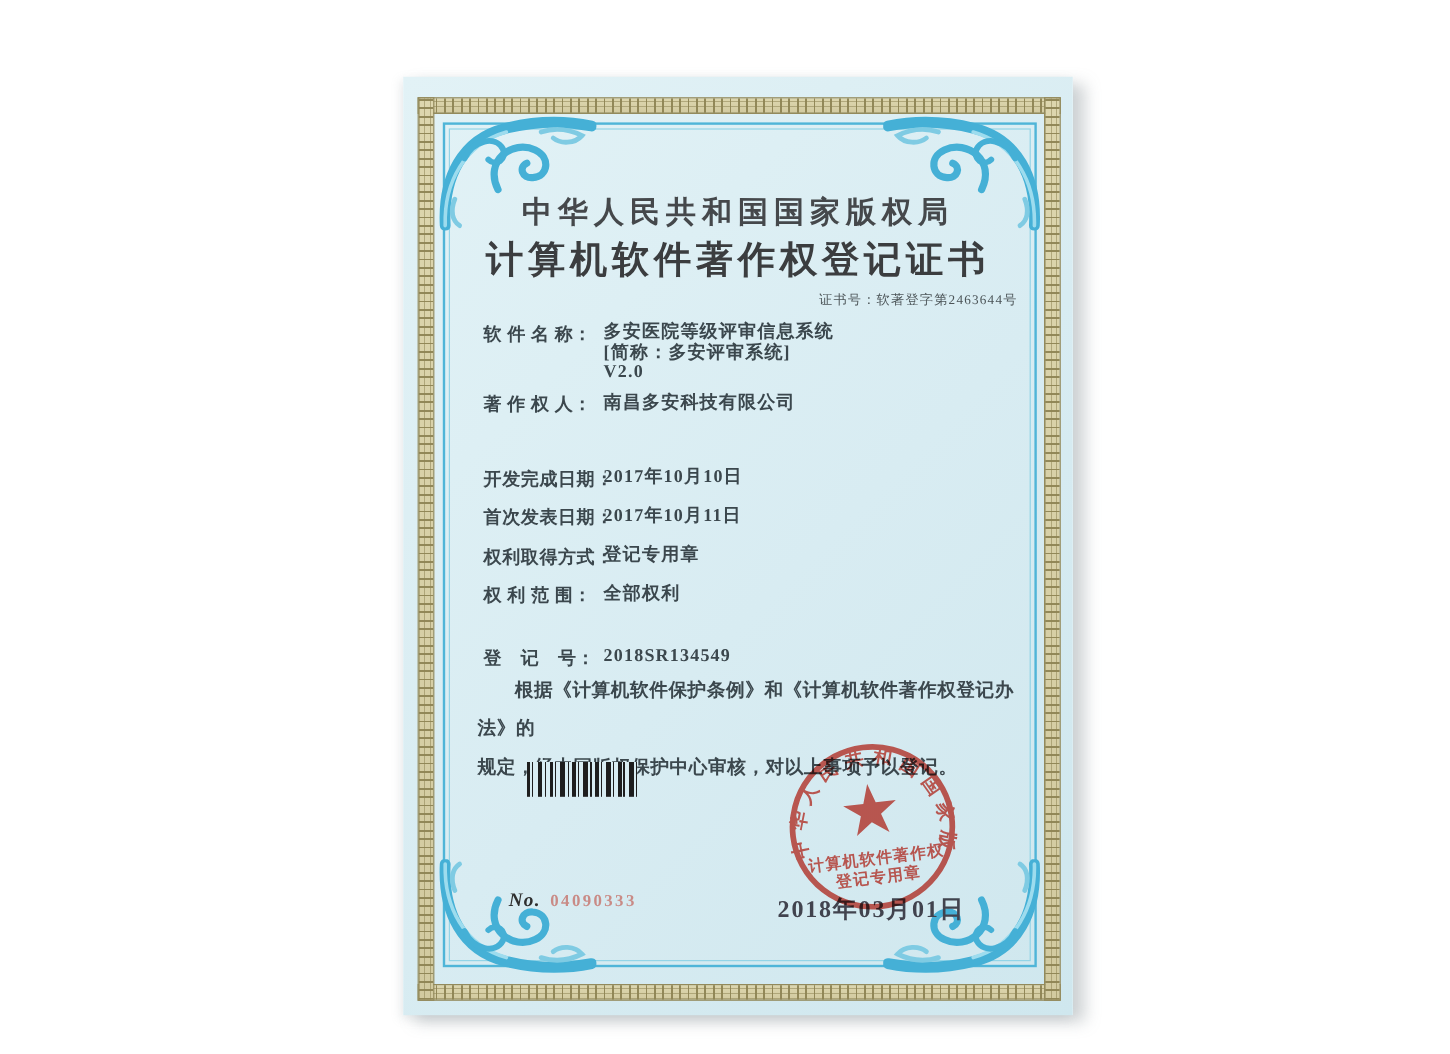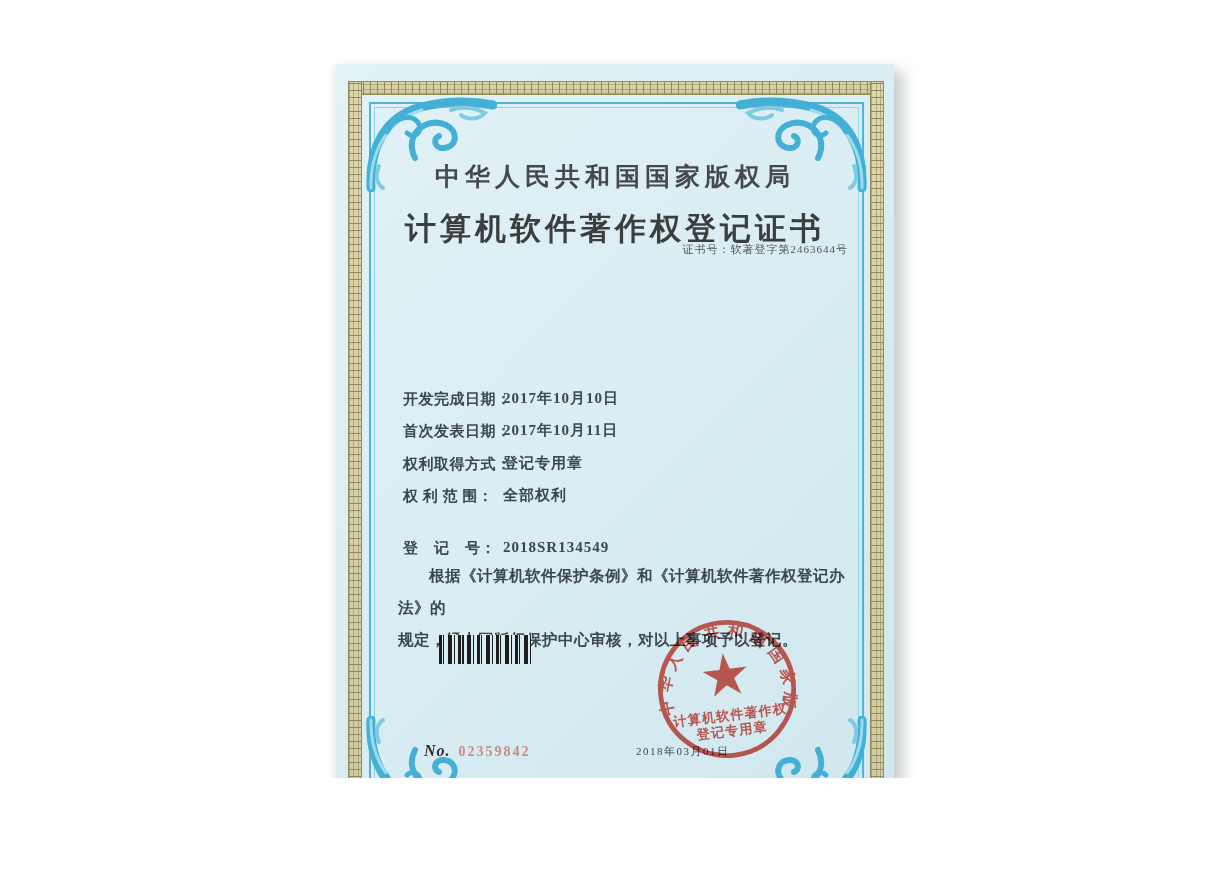--- a/index.html
+++ b/index.html
@@ -1,18 +1,18 @@
 <!DOCTYPE html>
 <html><head>
 <meta charset="utf-8">
 <style>
   * { margin:0; padding:0; box-sizing:border-box; }
   html,body { background:#ffffff; }
   .canvas {
-    position:relative; width:1208px; height:778px;
+    position:relative; width:1208px; height:878px;
     background:#ffffff; overflow:hidden;
     font-family:"Liberation Serif","DejaVu Serif",serif;
   }
   
   .paper {
     position:absolute; left:336px; top:64px; width:558px; height:782px;
     background:linear-gradient(135deg,#e2f2f6 0%,#d8ecf2 55%,#cfe7ee 100%);
     box-shadow:10px 6px 12px rgba(130,140,145,.38), -3px 3px 8px rgba(140,150,155,.18);
   }
   
@@ -41,21 +41,21 @@
   .fl-tl { left:-6px;  top:-8px; }
   .fl-tr { right:-6px; top:-8px;    transform:scaleX(-1); }
   .fl-bl { left:-6px;  bottom:-8px; transform:scaleY(-1); }
   .fl-br { right:-6px; bottom:-8px; transform:scale(-1,-1); }
   
   .authority {
     position:absolute; left:0; right:0; top:96px; text-align:center;
     font-size:25px; font-weight:bold; letter-spacing:5px; color:#45484b;
   }
   .cert-title {
-    position:absolute; left:0; right:0; top:144px; text-align:center;
+    position:absolute; left:0; right:0; top:132px; text-align:center;
     font-size:31px; font-weight:bold; letter-spacing:4px; color:#3b3d3f;
   }
   .cert-no {
     position:absolute; right:46px; top:178px;
     font-size:11px; color:#4c5558; letter-spacing:1px;text-align:right;
   }
   .row { position:absolute; left:67px; font-size:15px; color:#3b474d; }
   .row .lab {
     display:inline-block; width:99px; font-weight:bold; letter-spacing:0.5px;
     vertical-align:top; white-space:nowrap;
@@ -80,21 +80,21 @@
       #1e1e1e 9px 13px, #d8ecf2 13px 15px,
       #1e1e1e 15px 16px, #d8ecf2 16px 19px);
     filter:blur(.3px);
   }
   
   .seal {
     position:absolute; left:317px; top:551px; width:148px; height:148px;
     opacity:.88; mix-blend-mode:multiply;
   }
   .seal-date {
-    position:absolute; left:300px; top:680px; font-size:11px; font-weight:normal;
+    position:absolute; left:312px; top:680px; font-size:20px; font-weight:bold;
     color:#41434e; letter-spacing:1.5px; z-index:0;
   }
   .serial { position:absolute; left:88px; top:678px; }
   .serial .no-label { font-size:16px; font-weight:bold; color:#2e2e2e; letter-spacing:1px;font-style:italic; }
   .serial .no-value { font-size:14px; color:#c98b86; letter-spacing:2px; margin-left:8px; font-weight:bold; }
 </style>
 </head>
 <body>
 
 <div class="canvas">
@@ -147,20 +147,28 @@
           <path d="M86 14 C 98 10 110 12 120 17 C 114 24 102 24 96 19" stroke="#7fcbe3" stroke-width="4"></path>
           <path d="M14 70 C 10 80 12 88 18 92" stroke="#7fcbe3" stroke-width="4"></path>
         </g>
       </svg>
     </div>
 
     <div class="authority">中华人民共和国国家版权局</div>
     <div class="cert-title">计算机软件著作权登记证书</div>
     <div class="cert-no"><span>证书号：</span><span>软著登字第2463644号</span></div>
 
+    <div class="row r1">
+      <span class="lab">软 件 名 称：</span><span class="val">多安医院等级评审信息系统
+[简称：多安评审系统]
+V2.0</span>
+    </div>
+    <div class="row r2">
+      <span class="lab">著 作 权 人：</span><span class="val">南昌多安科技有限公司</span>
+    </div>
     <div class="row r3">
       <span class="lab">开发完成日期：</span><span class="val">2017年10月10日</span>
     </div>
     <div class="row r4">
       <span class="lab">首次发表日期：</span><span class="val">2017年10月11日</span>
     </div>
     <div class="row r5">
       <span class="lab">权利取得方式：</span><span class="val">登记专用章</span>
     </div>
     <div class="row r6">
@@ -184,17 +192,17 @@
         <text font-size="15" fill="#d8463c" font-weight="bold" letter-spacing="6">
           <textPath href="#sealArc" startOffset="2">中华人民共和国国家版权局</textPath>
         </text>
         <polygon fill="#d8463c" points="70,36 74.9,51.2 90.9,51.2 78,60.6 82.9,75.8 70,66.4 57.1,75.8 62,60.6 49.1,51.2 65.1,51.2"></polygon>
         <text x="70" y="99" text-anchor="middle" font-size="12.5" fill="#d8463c" font-weight="bold" letter-spacing="1">计算机软件著作权</text>
         <text x="70" y="114" text-anchor="middle" font-size="12.5" fill="#d8463c" font-weight="bold" letter-spacing="1">登记专用章</text>
       </g>
     </svg>
 
     <div class="serial">
-      <span class="no-label">No.</span><span class="no-value">02359842</span>
+      <span class="no-label">No.</span><span class="no-value">04090333</span>
     </div>
 
   </div>
 </div>
 
 </body></html>

